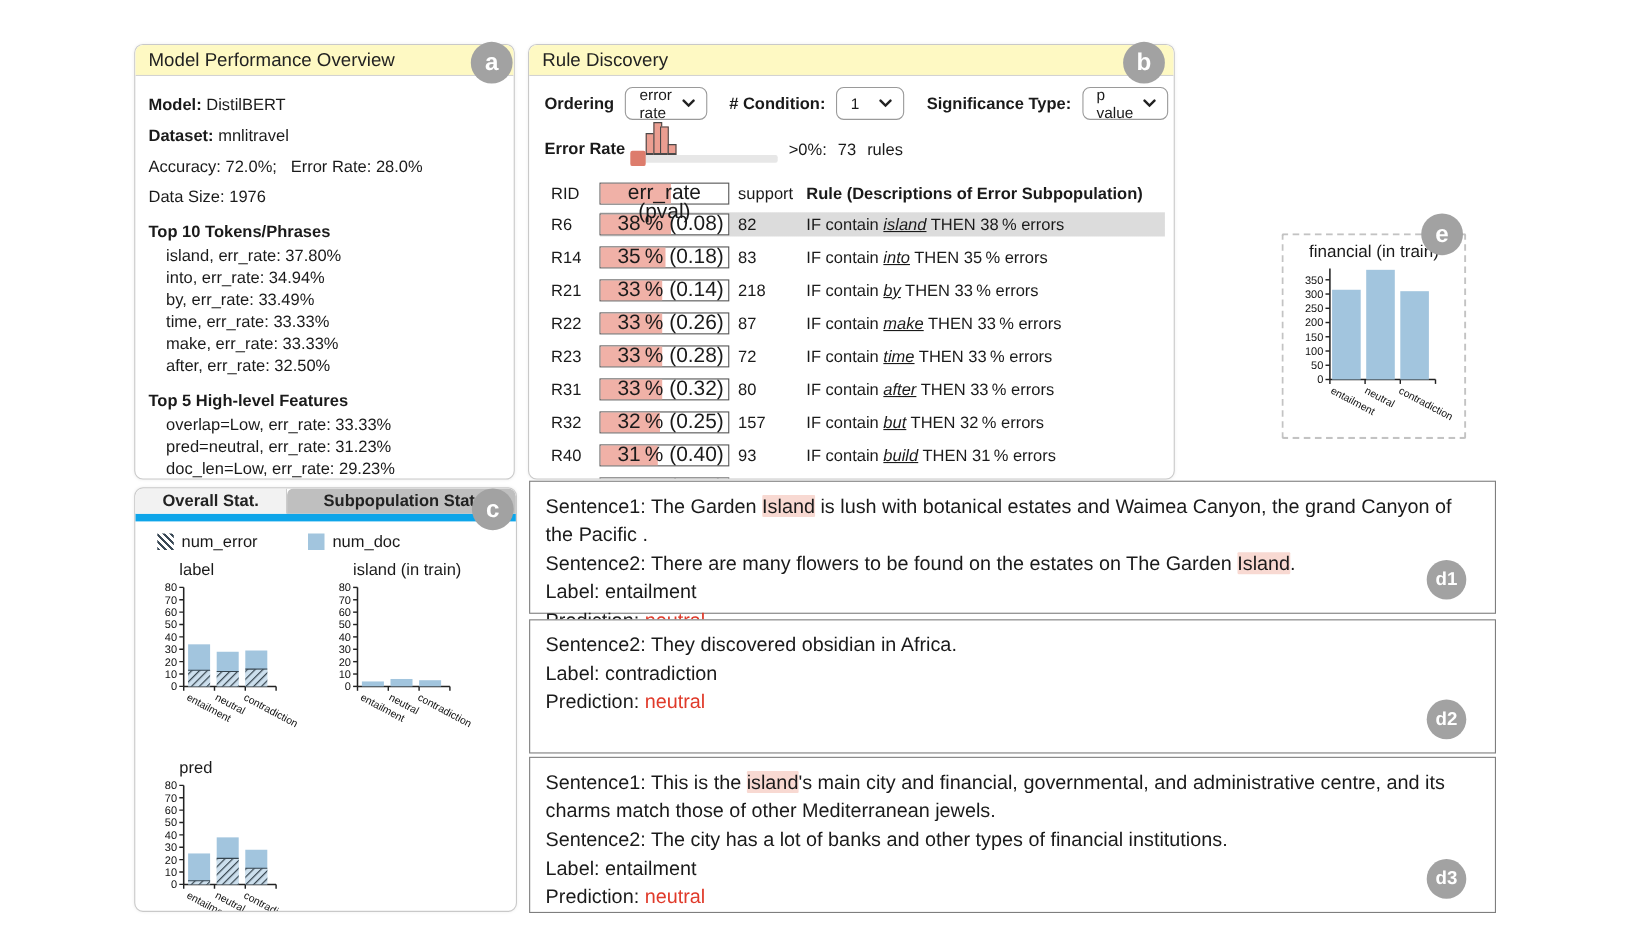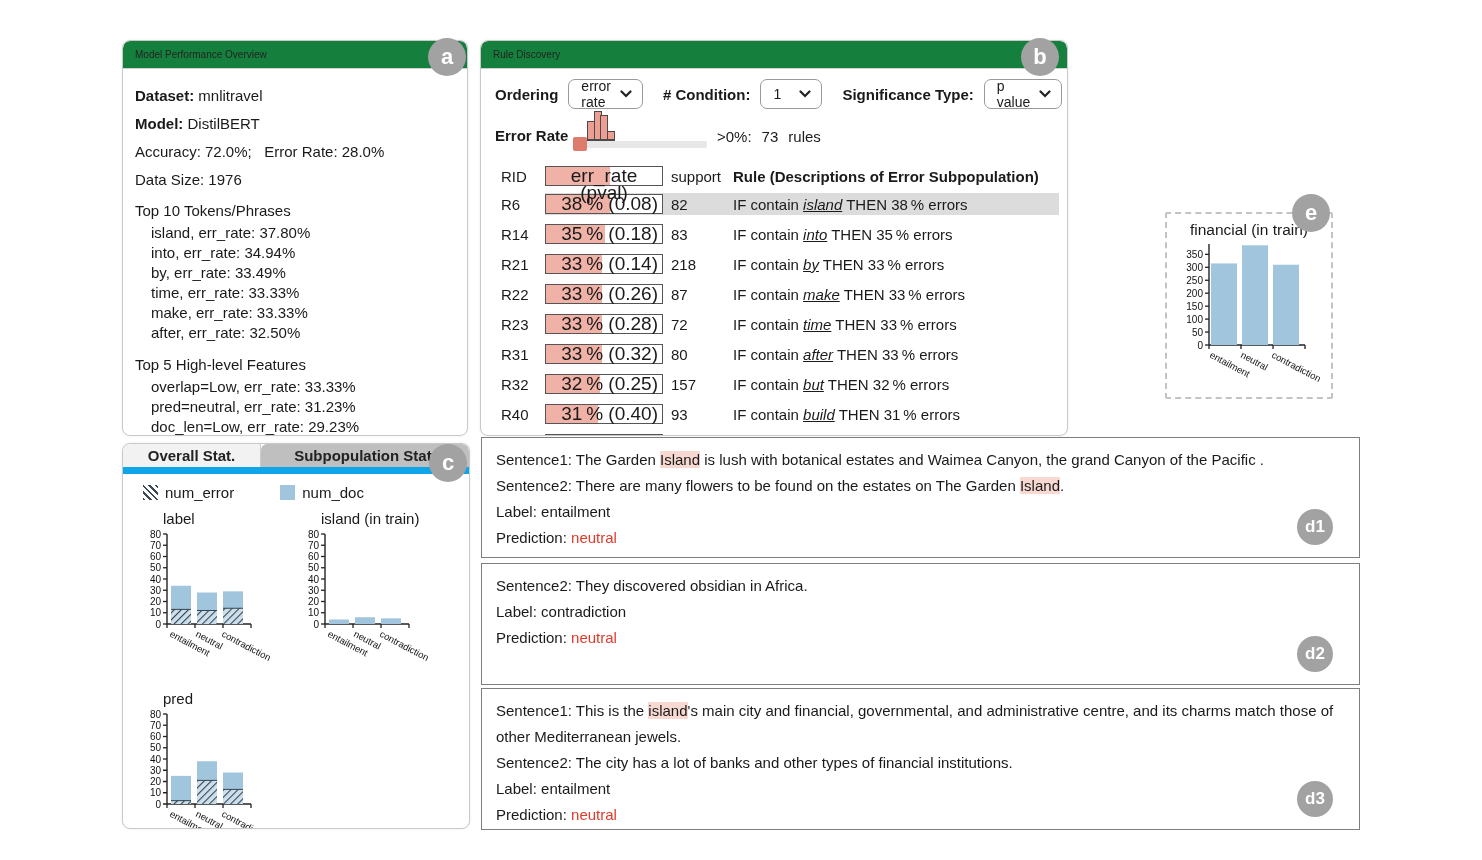--- a/index.html
+++ b/index.html
@@ -1,26 +1,26 @@
 <!DOCTYPE html>
 <html><head>
 <meta charset="utf-8">
 <style>
   * { margin:0; padding:0; box-sizing:border-box; }
   html,body { width:1482px; height:860px; background:#ffffff; font-family:"Liberation Sans", sans-serif; color:#1a1a1a; position:relative; overflow:hidden; }
 
   .panel { position:absolute; background:#fff; border:1px solid #c9c9c9; border-radius:8px; box-shadow:0 0 3px rgba(0,0,0,.07); overflow:hidden; }
-  .phead { height:28px; background:#15803d; border-bottom:1px solid #cfcfcf; border-radius:7px 7px 0 0; display:flex; align-items:center; padding-left:12px; font-size:10px; color:#222; }
+  .phead { height:28px; background:#fef9c3; border-bottom:1px solid #cfcfcf; border-radius:7px 7px 0 0; display:flex; align-items:center; padding-left:12px; font-size:17px; color:#222; }
 
   
   #panel-overview { left:122px; top:40px; width:346px; height:396px; }
   .ov-body { padding:8px 12px; font-size:15px; }
   .ov-line { margin:9px 0; line-height:19px; white-space:pre-wrap; }
   .ov-line b { font-weight:bold; }
-  .ov-heading { font-weight:normal; margin:12px 0 3px 0; line-height:19px; }
+  .ov-heading { font-weight:bold; margin:12px 0 3px 0; line-height:19px; }
   .ov-item { padding-left:16px; line-height:20px; white-space:pre-wrap; }
 
   
   #panel-rules { left:480px; top:40px; width:588px; height:396px; }
   .controls { display:flex; align-items:center; margin:10px 12px 0 14px; height:30px; gap:10px; font-size:15px; }
   .ctl-label { font-weight:bold; white-space:nowrap; }
   .select { display:inline-flex; align-items:center; justify-content:space-between; gap:9px; height:30px; padding:0 10px 0 12px; border:1px solid #9a9a9a; border-radius:7px; background:#fff; font-size:14px; cursor:pointer; }
   .gap1 { width:8px; } .gap2 { width:14px; }
   .filter { position:relative; height:40px; margin:6px 12px 0 14px; font-size:15px; }
   .filter-label { position:absolute; left:0; top:12px; font-weight:bold; }
@@ -59,21 +59,21 @@
   .c-title { margin:0 0 3px 30px; font-size:15px; }
 
   
   #panel-detail { position:absolute; left:1165px; top:212px; width:168px; height:187px; border:2px dashed #c3c3c3; background:#fff; border-radius:2px; }
   #panel-detail .c-title { text-align:center; margin:7px 0 2px 0; font-size:15.5px; }
   #panel-detail .c-svg { margin-left:6px; }
 
   
   .dpanel { position:absolute; left:481px; width:879px; background:#fff; border:1px solid #7e7e7e; padding:9px 14px; }
   #d1 { top:437px; height:121px; } #d2 { top:563px; height:122px; } #d3 { top:688px; height:142px; }
-  .dline { font-size:15px; line-height:26px; }
+  .dline { font-size:18px; line-height:26px; }
   .hl { background:#f8d9d2; border-radius:1px; }
   .pred-red { color:#e03a2a; }
 
   
   .badge { position:absolute; background:#a2a2a2; color:#fff; border-radius:50%; display:flex; align-items:center; justify-content:center; font-weight:bold; z-index:6; }
   .badge-lg { width:38px; height:38px; font-size:22px; }
   .badge-sm { width:36px; height:36px; font-size:17px; right:26px; bottom:12px; }
   .chev { flex:none; }
 </style>
 </head>
@@ -86,22 +86,22 @@
       <line x1="0" y1="0" x2="0" y2="5" stroke="#36454f" stroke-width="2.2"></line>
     </pattern>
   </defs>
 </svg>
 
 <div class="panel" id="panel-overview">
   <div class="phead">
     <span>Model Performance Overview</span>
   </div>
   <div class="ov-body">
+    <div class="ov-line"><b>Model:</b><span> DistilBERT</span></div>
     <div class="ov-line"><b>Dataset:</b><span> mnlitravel</span></div>
-    <div class="ov-line"><b>Model:</b><span> DistilBERT</span></div>
     <div class="ov-line">Accuracy: 72.0%;   Error Rate: 28.0%</div>
     <div class="ov-line">Data Size: 1976</div>
     <div class="ov-heading">Top 10 Tokens/Phrases</div>
     <div>
         <div class="ov-item">island, err_rate: 37.80%</div>
         <div class="ov-item">into, err_rate: 34.94%</div>
         <div class="ov-item">by, err_rate: 33.49%</div>
         <div class="ov-item">time, err_rate: 33.33%</div>
         <div class="ov-item">make, err_rate: 33.33%</div>
         <div class="ov-item">after, err_rate: 32.50%</div>

